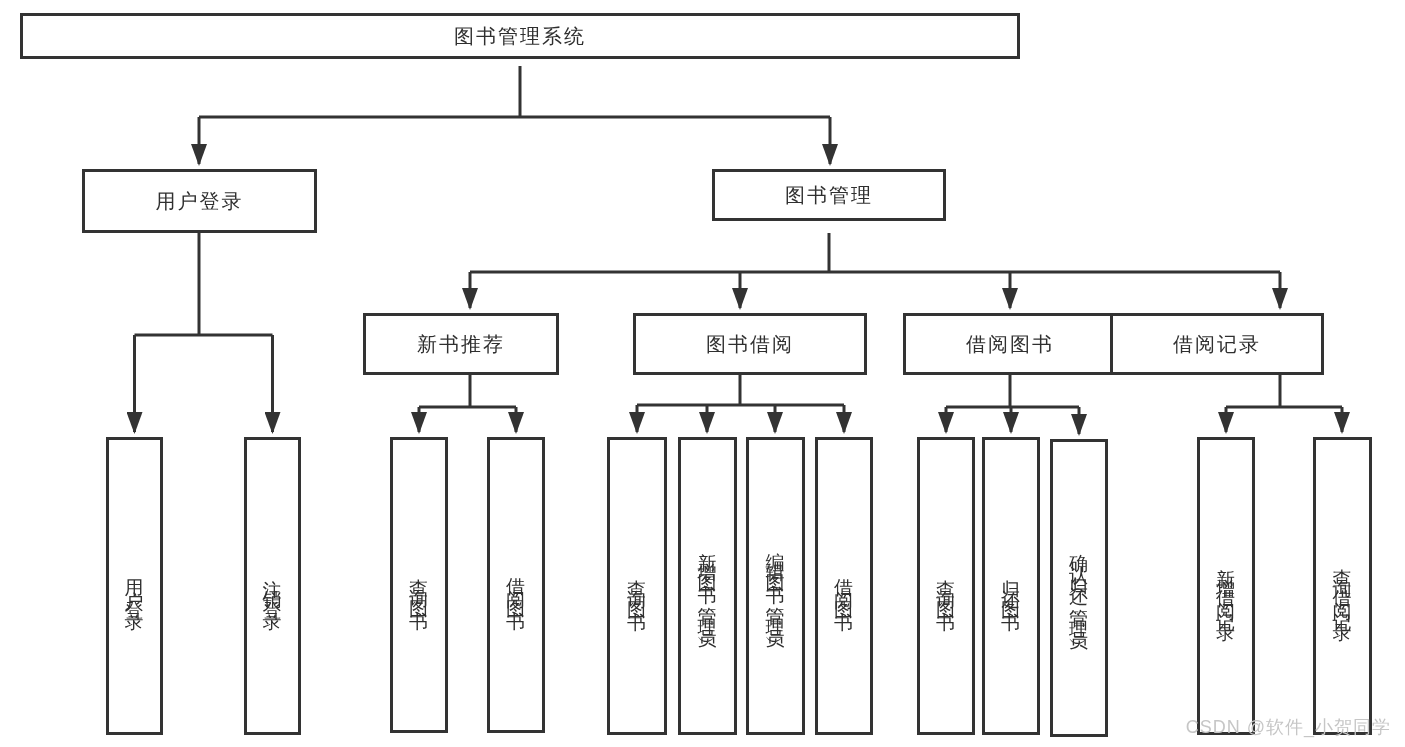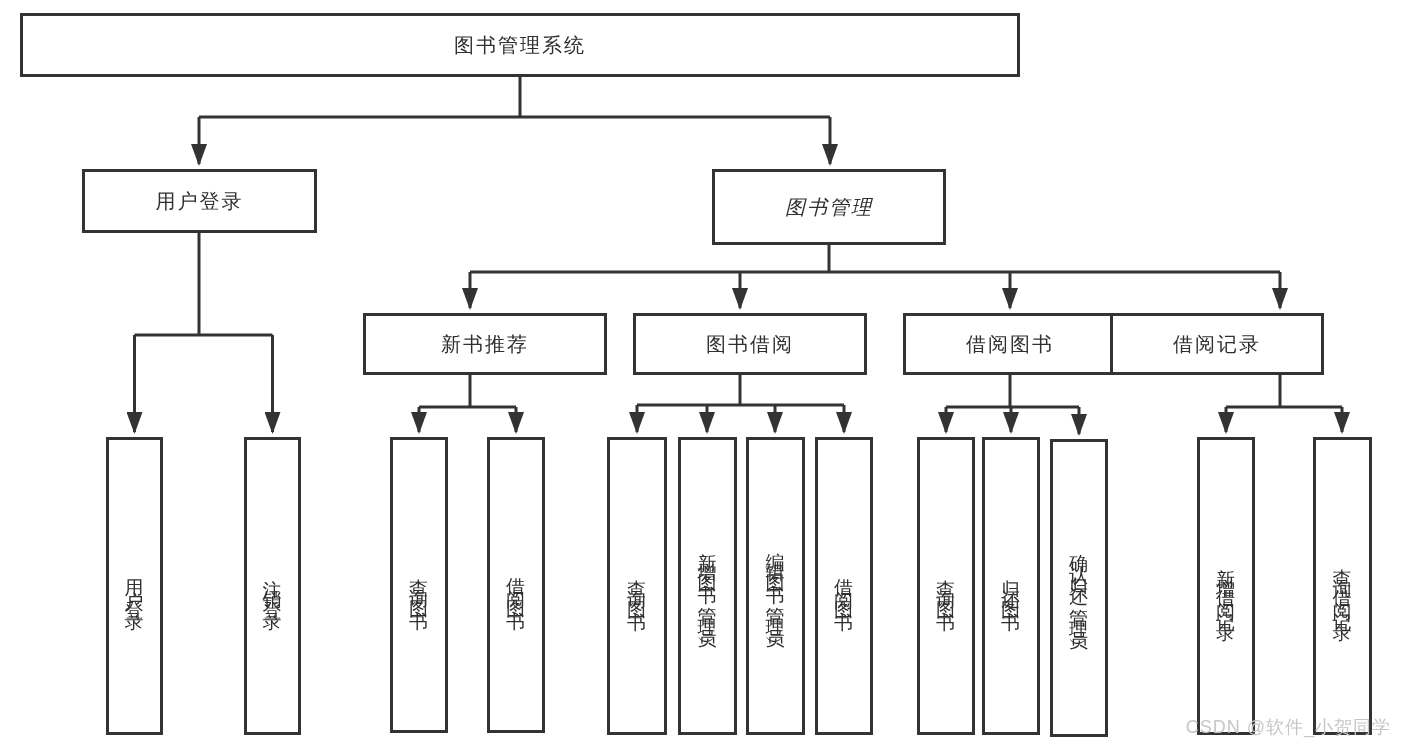--- a/index.html
+++ b/index.html
@@ -120,32 +120,32 @@
     </g>
 
     <g>
       <line x1="1280" y1="375" x2="1280" y2="407"></line>
       <line x1="1226" y1="407" x2="1342" y2="407"></line>
       <line x1="1226" y1="407" x2="1226" y2="432" marker-end="url(#arw)"></line>
       <line x1="1342" y1="407" x2="1342" y2="432" marker-end="url(#arw)"></line>
     </g>
   </svg>
 
-  <div class="node h-node" style="left:20px; top:13px; width:1000px; height:64px;">
+  <div class="node h-node" style="left:20px; top:13px; width:1000px; height:46px;">
     <span>图书管理系统</span>
   </div>
 
   <div class="node h-node" style="left:82px; top:169px; width:235px; height:64px;">
     <span>用户登录</span>
   </div>
-  <div class="node h-node" style="left:712px; top:169px; width:234px; height:76px;font-style:italic;">
+  <div class="node h-node" style="left:712px; top:169px; width:234px; height:52px;">
     <span>图书管理</span>
   </div>
 
-  <div class="node h-node" style="left:363px; top:313px; width:244px; height:62px;">
+  <div class="node h-node" style="left:363px; top:313px; width:196px; height:62px;">
     <span>新书推荐</span>
   </div>
   <div class="node h-node" style="left:633px; top:313px; width:234px; height:62px;">
     <span>图书借阅</span>
   </div>
   <div class="node h-node" style="left:903px; top:313px; width:214px; height:62px;">
     <span>借阅图书</span>
   </div>
   <div class="node h-node" style="left:1110px; top:313px; width:214px; height:62px;">
     <span>借阅记录</span>

